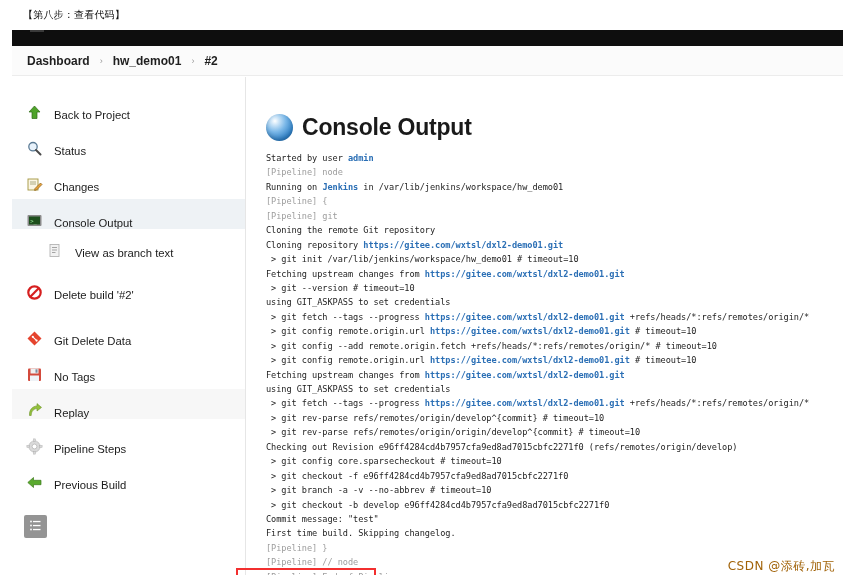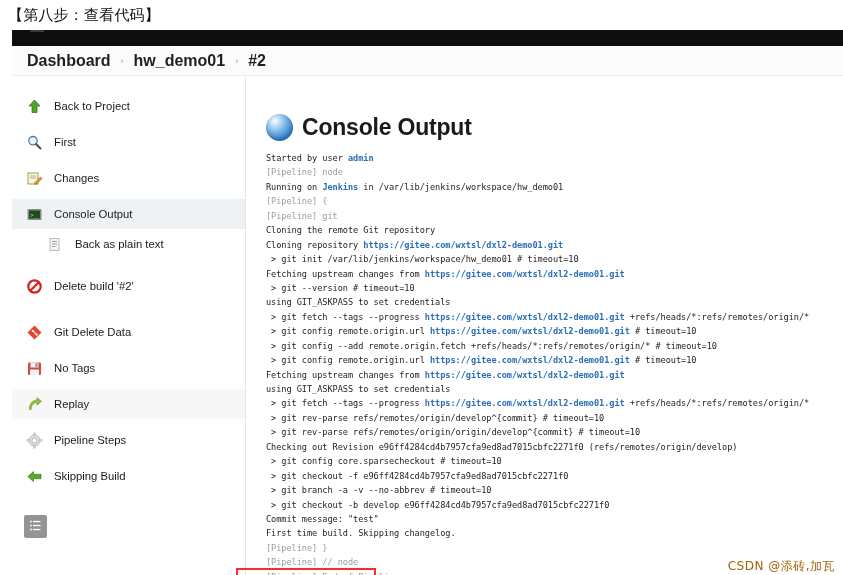--- a/index.html
+++ b/index.html
@@ -18,24 +18,25 @@
   
   .caption-bar {
     height: 30px;
     background: #ffffff;
     display: flex;
     align-items: center;
     padding-left: 8px;
     box-sizing: border-box;
   }
   .caption-text {
-    font-size: 15px;
+    font-size: 10px;
     color: #111111;
     font-family: "DejaVu Sans", sans-serif;
     letter-spacing: 0.2px;
+    margin-left: 15px;
   }
 
   
   .jenkins-window {
     position: relative;
     width: 843px;
     height: 545px;
     background: #ffffff;
     overflow: hidden;
   }
@@ -64,21 +65,21 @@
     width: 831px;
     height: 30px;
     background: #fbfbfb;
     border-bottom: 1px solid #ececec;
     display: flex;
     align-items: center;
     padding-left: 15px;
     box-sizing: border-box;
   }
   .crumb {
-    font-size: 16px;
+    font-size: 12px;
     font-weight: bold;
     color: #1f1f1f;
     white-space: nowrap;
   }
   .crumb-sep {
     font-size: 9px;
     color: #9a9a9a;
     margin: 0 10px;
     user-select: none;
   }
@@ -106,21 +107,21 @@
     left: 234px;
     top: 0;
     width: 597px;
     height: 498px;
     background: #ffffff;
   }
 
   
   .side-item {
     display: flex;
-    align-items: center;
+    align-items: flex-end;
     height: 30px;
     padding-left: 14px;
     box-sizing: border-box;
     gap: 11px;
   }
   .side-item.selected {
     background: #eef2f5;
   }
   .side-item.soft {
     background: #f7f7f7;
@@ -262,21 +263,21 @@
       </div>
       <div class="spacer-6"></div>
 
       <div class="side-item">
         <span class="ico">
           <svg width="17" height="17" viewBox="0 0 17 17">
               <circle cx="7" cy="6.7" r="4.2" fill="#e8f2fb" stroke="#5b7b95" stroke-width="1.3"></circle>
               <line x1="10" y1="10" x2="14.5" y2="14.5" stroke="#4a4a4a" stroke-width="2" stroke-linecap="round"></line>
             </svg>
         </span>
-        <span class="side-label">First</span>
+        <span class="side-label">Status</span>
       </div>
       <div class="spacer-6"></div>
 
       <div class="side-item">
         <span class="ico">
           <svg width="17" height="17" viewBox="0 0 17 17">
               <rect x="2" y="3" width="10" height="11" fill="#fbf6e4" stroke="#a3953f" stroke-width="0.9"></rect>
               <line x1="4" y1="6" x2="10" y2="6" stroke="#9a9a6a" stroke-width="0.8"></line>
               <line x1="4" y1="8" x2="10" y2="8" stroke="#9a9a6a" stroke-width="0.8"></line>
               <path d="M9 12.5 L14.5 7 L16 8.5 L10.5 14 L8.6 14.4 Z" fill="#e8a33d" stroke="#8a5c14" stroke-width="0.7"></path>
@@ -299,21 +300,21 @@
 
       <div class="side-item sub">
         <span class="ico">
           <svg width="17" height="17" viewBox="0 0 17 17">
               <rect x="4" y="2.5" width="9" height="12" fill="#f2f2f2" stroke="#b4b4b4" stroke-width="0.9"></rect>
               <line x1="6" y1="5.5" x2="11" y2="5.5" stroke="#9b9b9b" stroke-width="0.9"></line>
               <line x1="6" y1="8" x2="11" y2="8" stroke="#9b9b9b" stroke-width="0.9"></line>
               <line x1="6" y1="10.5" x2="9.5" y2="10.5" stroke="#9b9b9b" stroke-width="0.9"></line>
             </svg>
         </span>
-        <span class="side-label sub-label">Back as plain text</span>
+        <span class="side-label sub-label">View as branch text</span>
       </div>
       <div class="spacer-6"></div>
 
       <div class="spacer-6"></div>
 
       <div class="side-item">
         <span class="ico">
           <svg width="17" height="17" viewBox="0 0 17 17">
               <circle cx="8.5" cy="8.5" r="6.2" fill="none" stroke="#d61f1f" stroke-width="2.2"></circle>
               <line x1="4.3" y1="12.7" x2="12.7" y2="4.3" stroke="#d61f1f" stroke-width="2.2"></line>
@@ -379,21 +380,21 @@
         <span class="side-label">Pipeline Steps</span>
       </div>
       <div class="spacer-6"></div>
 
       <div class="side-item">
         <span class="ico">
           <svg width="17" height="17" viewBox="0 0 17 17">
               <path d="M1.8 8.5 L7.5 3.5 L7.5 6.3 L15 6.3 L15 10.7 L7.5 10.7 L7.5 13.5 Z" fill="#5aaa2e" stroke="#3d7a1c" stroke-width="0.7"></path>
             </svg>
         </span>
-        <span class="side-label">Skipping Build</span>
+        <span class="side-label">Previous Build</span>
       </div>
 
       <div class="collapse-btn">
         <span>
           <svg width="13" height="13" viewBox="0 0 13 13">
             <circle cx="2" cy="2.5" r="0.9" fill="#ffffff"></circle>
               <rect x="4" y="1.9" width="7.5" height="1.3" fill="#ffffff"></rect>
             <circle cx="2" cy="6.5" r="0.9" fill="#ffffff"></circle>
               <rect x="4" y="5.9" width="7.5" height="1.3" fill="#ffffff"></rect>
             <circle cx="2" cy="10.5" r="0.9" fill="#ffffff"></circle>

